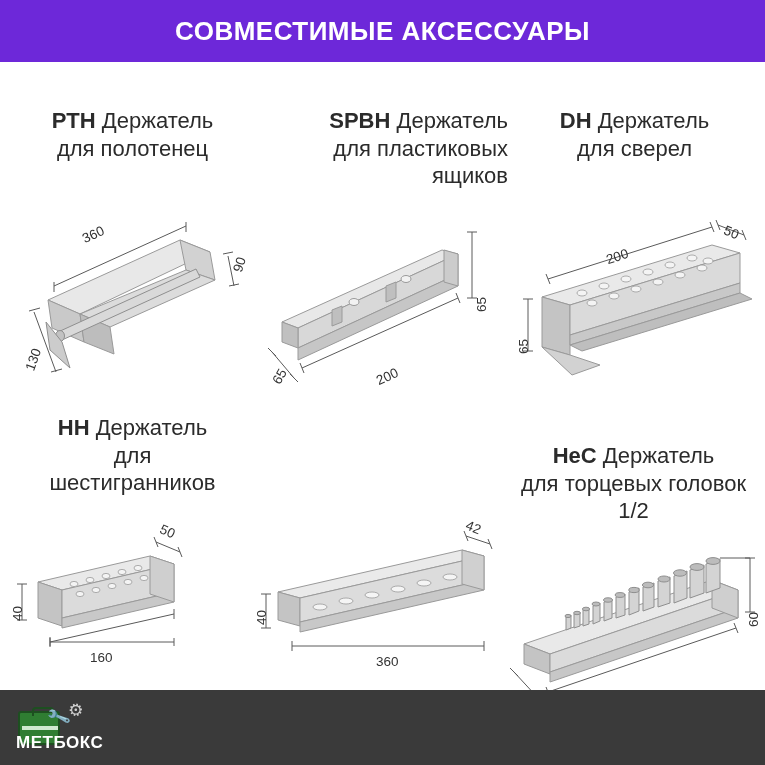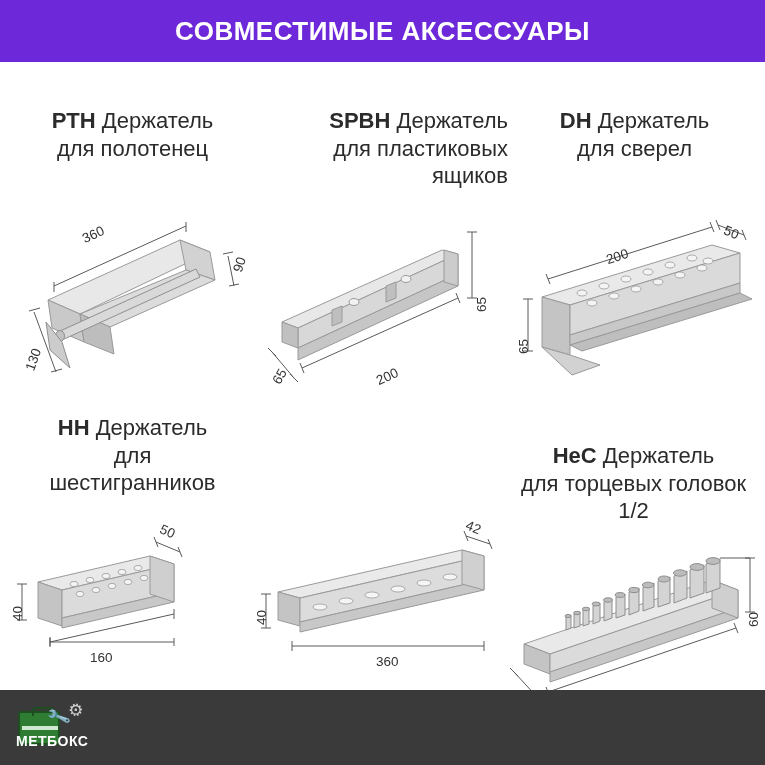--- a/index.html
+++ b/index.html
@@ -51,21 +51,21 @@
   .logo-case-line {
     position:absolute; left:2px; top:13px; width:36px; height:4px; background:#cfe8cf;
   }
   .logo-wrench {
     position:absolute; left:34px; top:2px; width:40px; height:18px;
     color:#cfcfcf; font-size:17px; line-height:18px;
     transform:rotate(-22deg);
   }
   .logo-text {
     position:absolute; left:2px; top:30px;
-    font-size:14px; font-weight:bold; color:#ffffff; letter-spacing:0.5px;
+    font-size:17px; font-weight:bold; color:#ffffff; letter-spacing:0.5px;
   }
 
   
   .main {
     position:absolute; left:0; top:62px; width:765px; height:628px;
     background:#ffffff;
   }
 
   .cell { position:absolute; }
 

